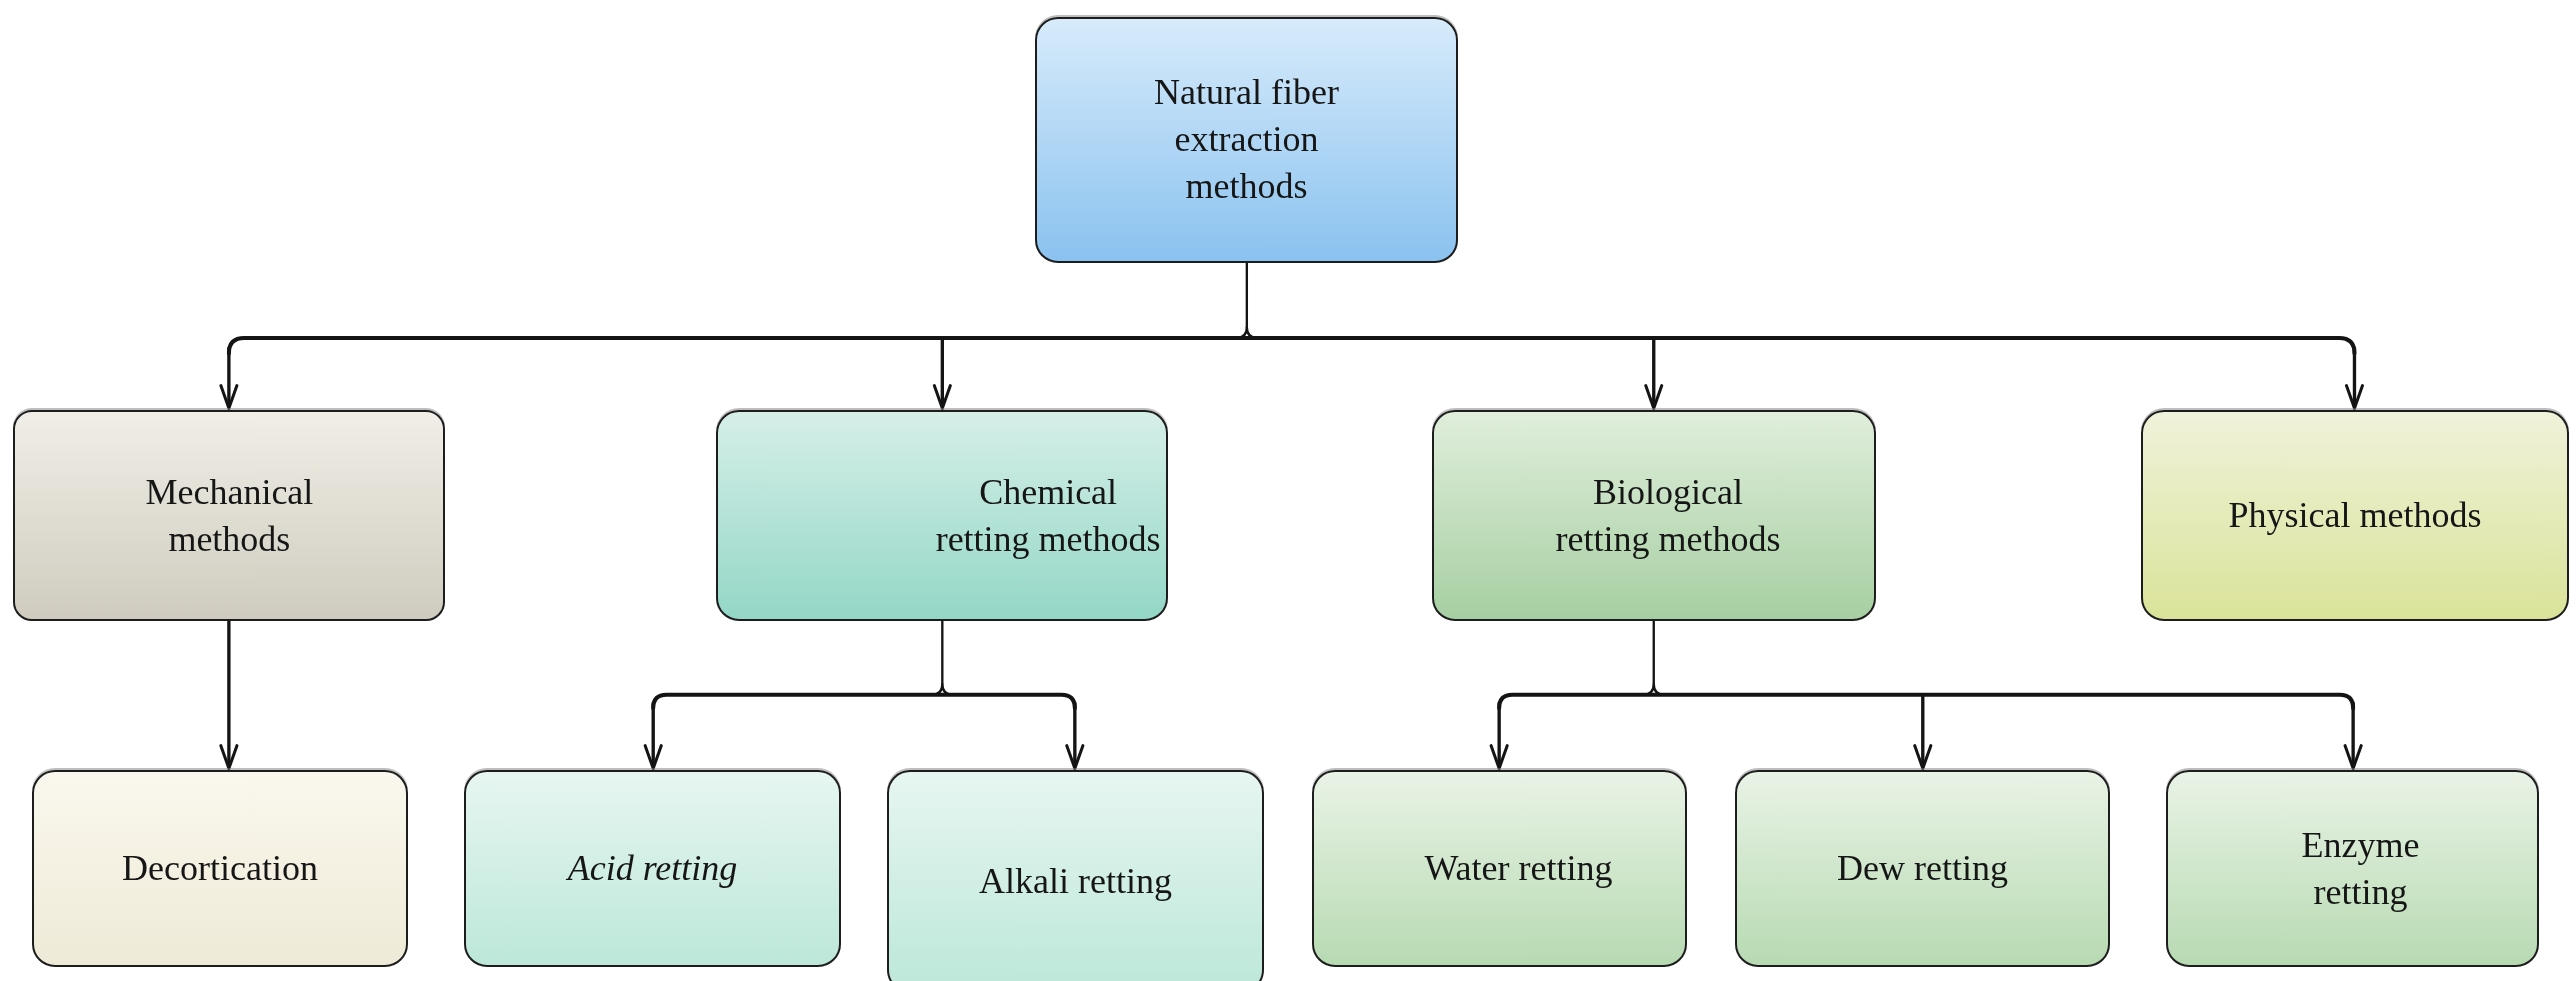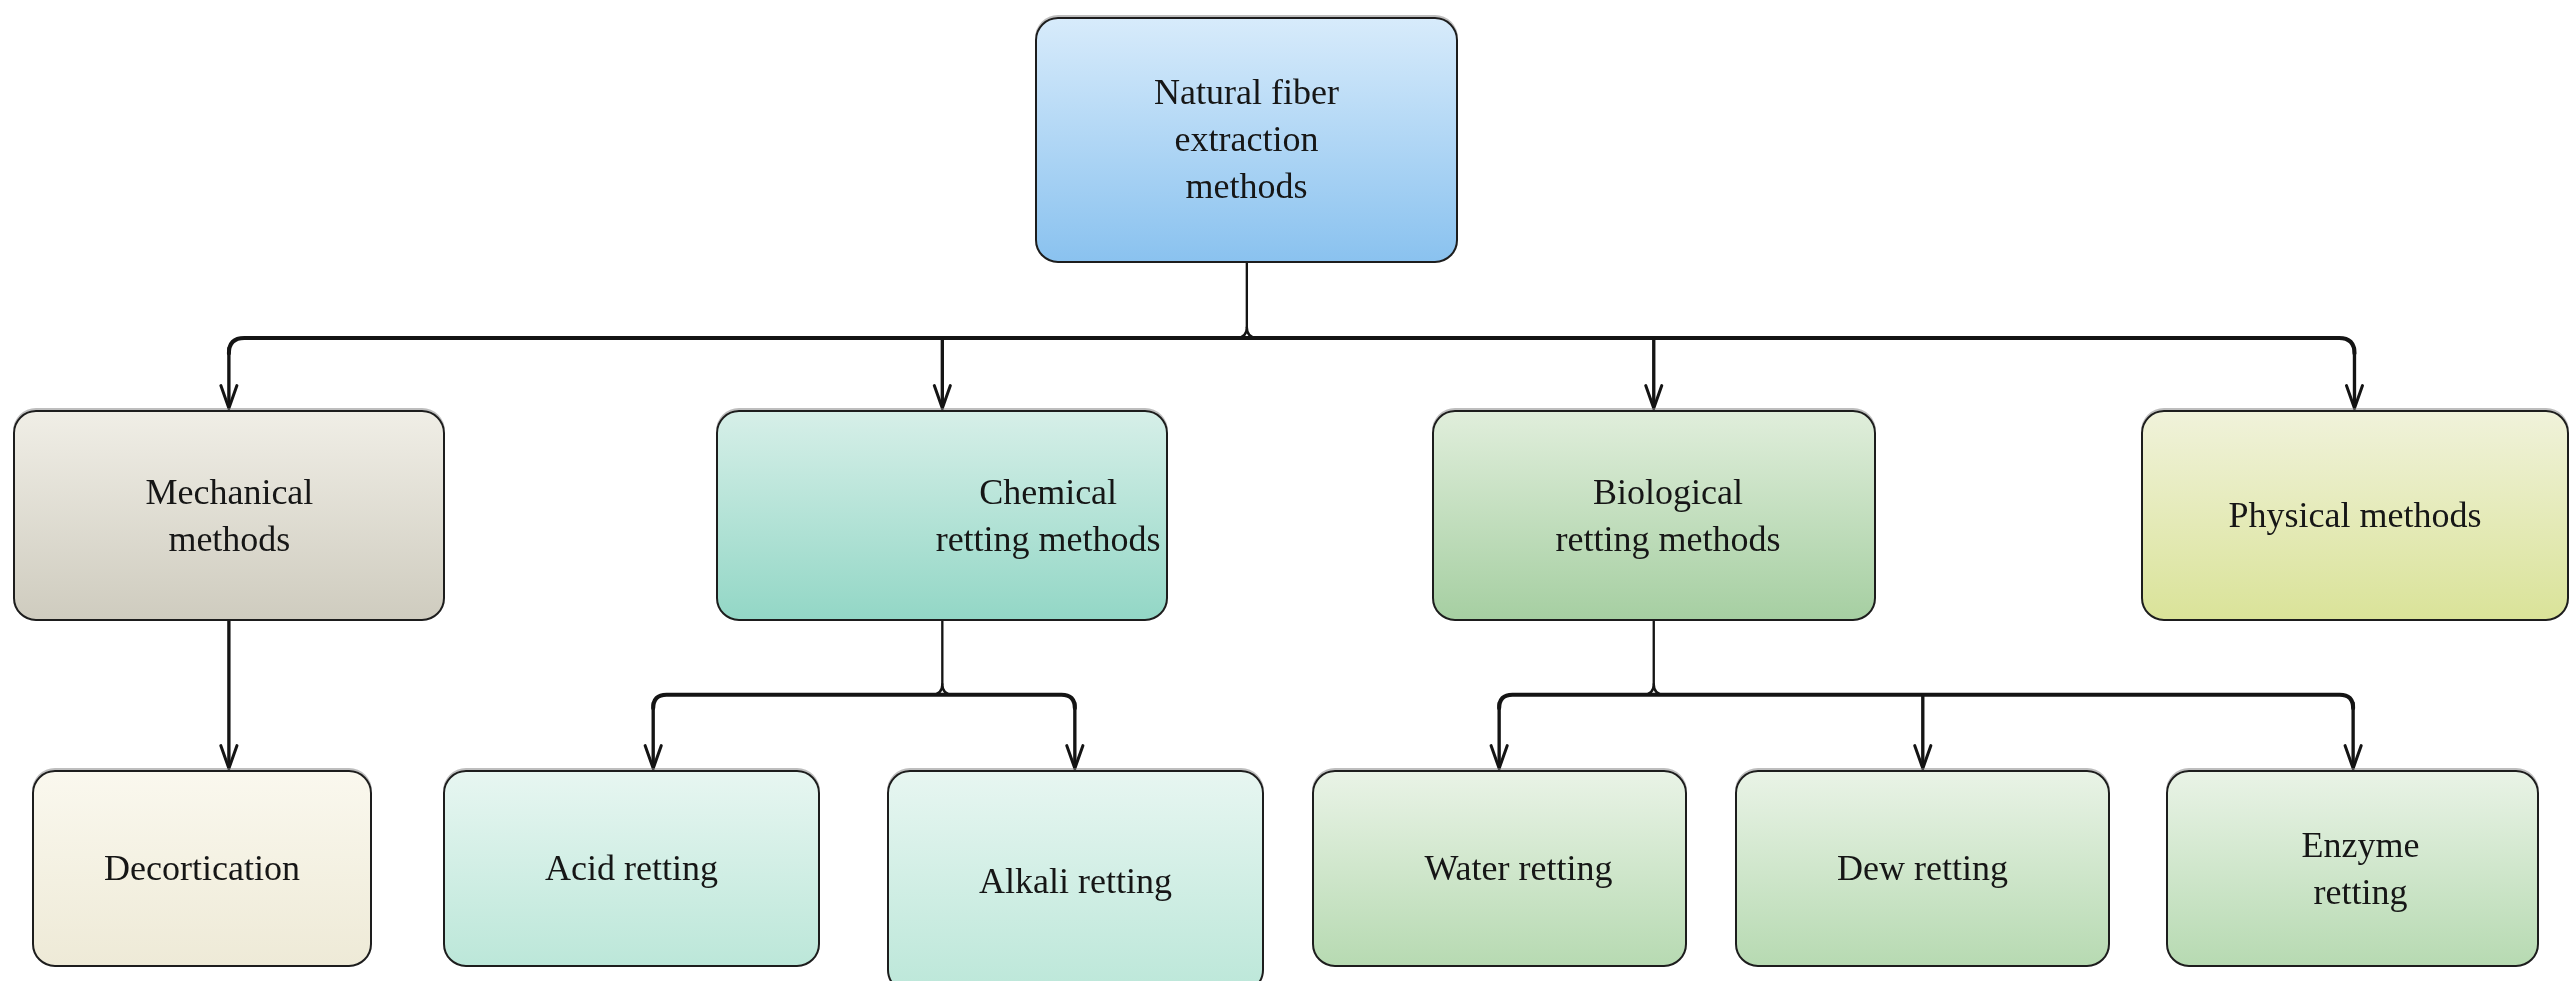--- a/index.html
+++ b/index.html
@@ -16,22 +16,22 @@
     color:#161616;font-size:36px;line-height:1.3;
     box-shadow:0 -2px 0 rgba(125,125,125,0.5);
   }
   .lbl{white-space:pre-line;padding:0 5.4px;}
   
   .pos-root         {left:1035px;top:16.7px;  width:423px;height:246px;}
   .pos-mechanical   {left:13.4px;  top:410px; width:432px;height:211px;}
   .pos-chemical     {left:716px;top:410px; width:452px;height:211px;}
   .pos-biological   {left:1432px;top:410px; width:444px;height:211px;padding-left:28px;}
   .pos-physical     {left:2141px;top:410px; width:428px;height:211px;}
-  .pos-decortication{left:32px;  top:770px;width:340px;height:197px;}
-  .pos-acid         {left:443px; top:770px;width:377px;height:197px;}
+  .pos-decortication{left:32px;  top:770px;width:376px;height:197px;}
+  .pos-acid         {left:464px; top:770px;width:377px;height:197px;font-style:italic;}
   .pos-alkali       {left:887px;top:770px;width:377px;height:223px;}
   .pos-water        {left:1312px;top:770px;width:375px;height:197px;}
   .pos-dew          {left:1735px;top:770px;width:375px;height:197px;}
   .pos-enzyme       {left:2166px;top:770px;width:373px;height:197px;}
 </style>
 </head>
 <body>
 
 <div class="stage">
 
@@ -72,21 +72,21 @@
       <path d="M3504 1114 L3516 1148 L3528 1114" stroke-width="4.5" stroke="#141414"></path>
     </g>
   </svg>
 
   <div class="node pos-root" style="background: linear-gradient(rgb(215, 235, 251) 0%, rgb(138, 194, 239) 100%); border-color: rgb(29, 29, 29);">
     <span class="lbl">Natural fiber
 extraction
 methods</span>
   </div>
 
-  <div class="node pos-mechanical" style="background: linear-gradient(rgb(240, 238, 230) 0%, rgb(207, 204, 191) 100%); border-color: rgb(29, 29, 29);">
+  <div class="node pos-mechanical" style="background: linear-gradient(rgb(240, 238, 230) 0%, rgb(207, 204, 191) 100%); border-color: rgb(29, 29, 29); border-radius: 19px;">
     <span class="lbl">Mechanical
 methods</span>
   </div>
 
   <div class="node pos-chemical" style="background: linear-gradient(rgb(214, 239, 232) 0%, rgb(147, 215, 198) 100%); border-color: rgb(29, 29, 29); justify-content: flex-end;">
     <span class="lbl">Chemical
 retting methods</span>
   </div>
 
   <div class="node pos-biological" style="background: linear-gradient(rgb(224, 238, 219) 0%, rgb(166, 207, 162) 100%); border-color: rgb(29, 29, 29);">

